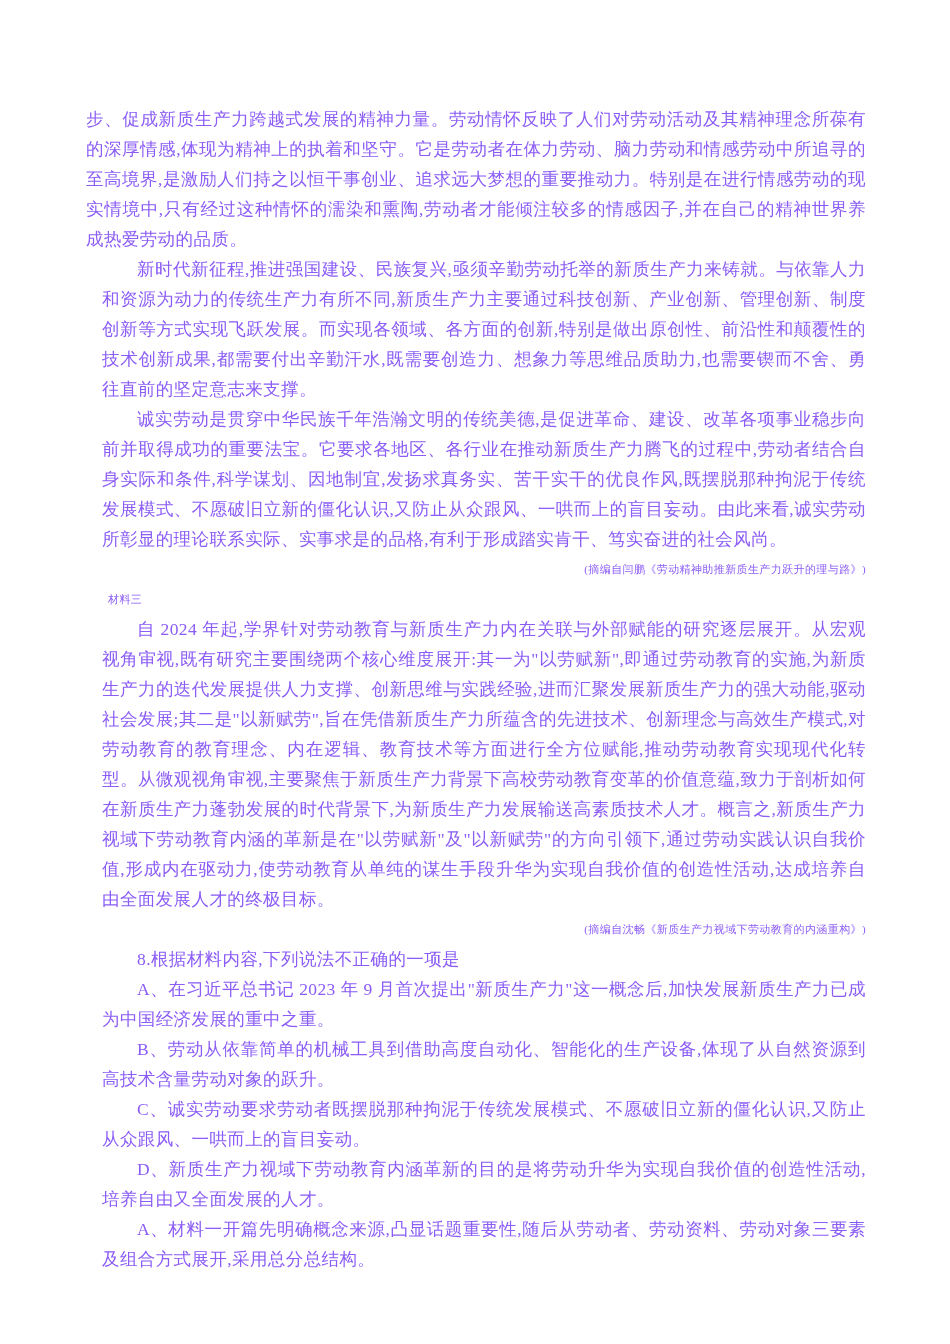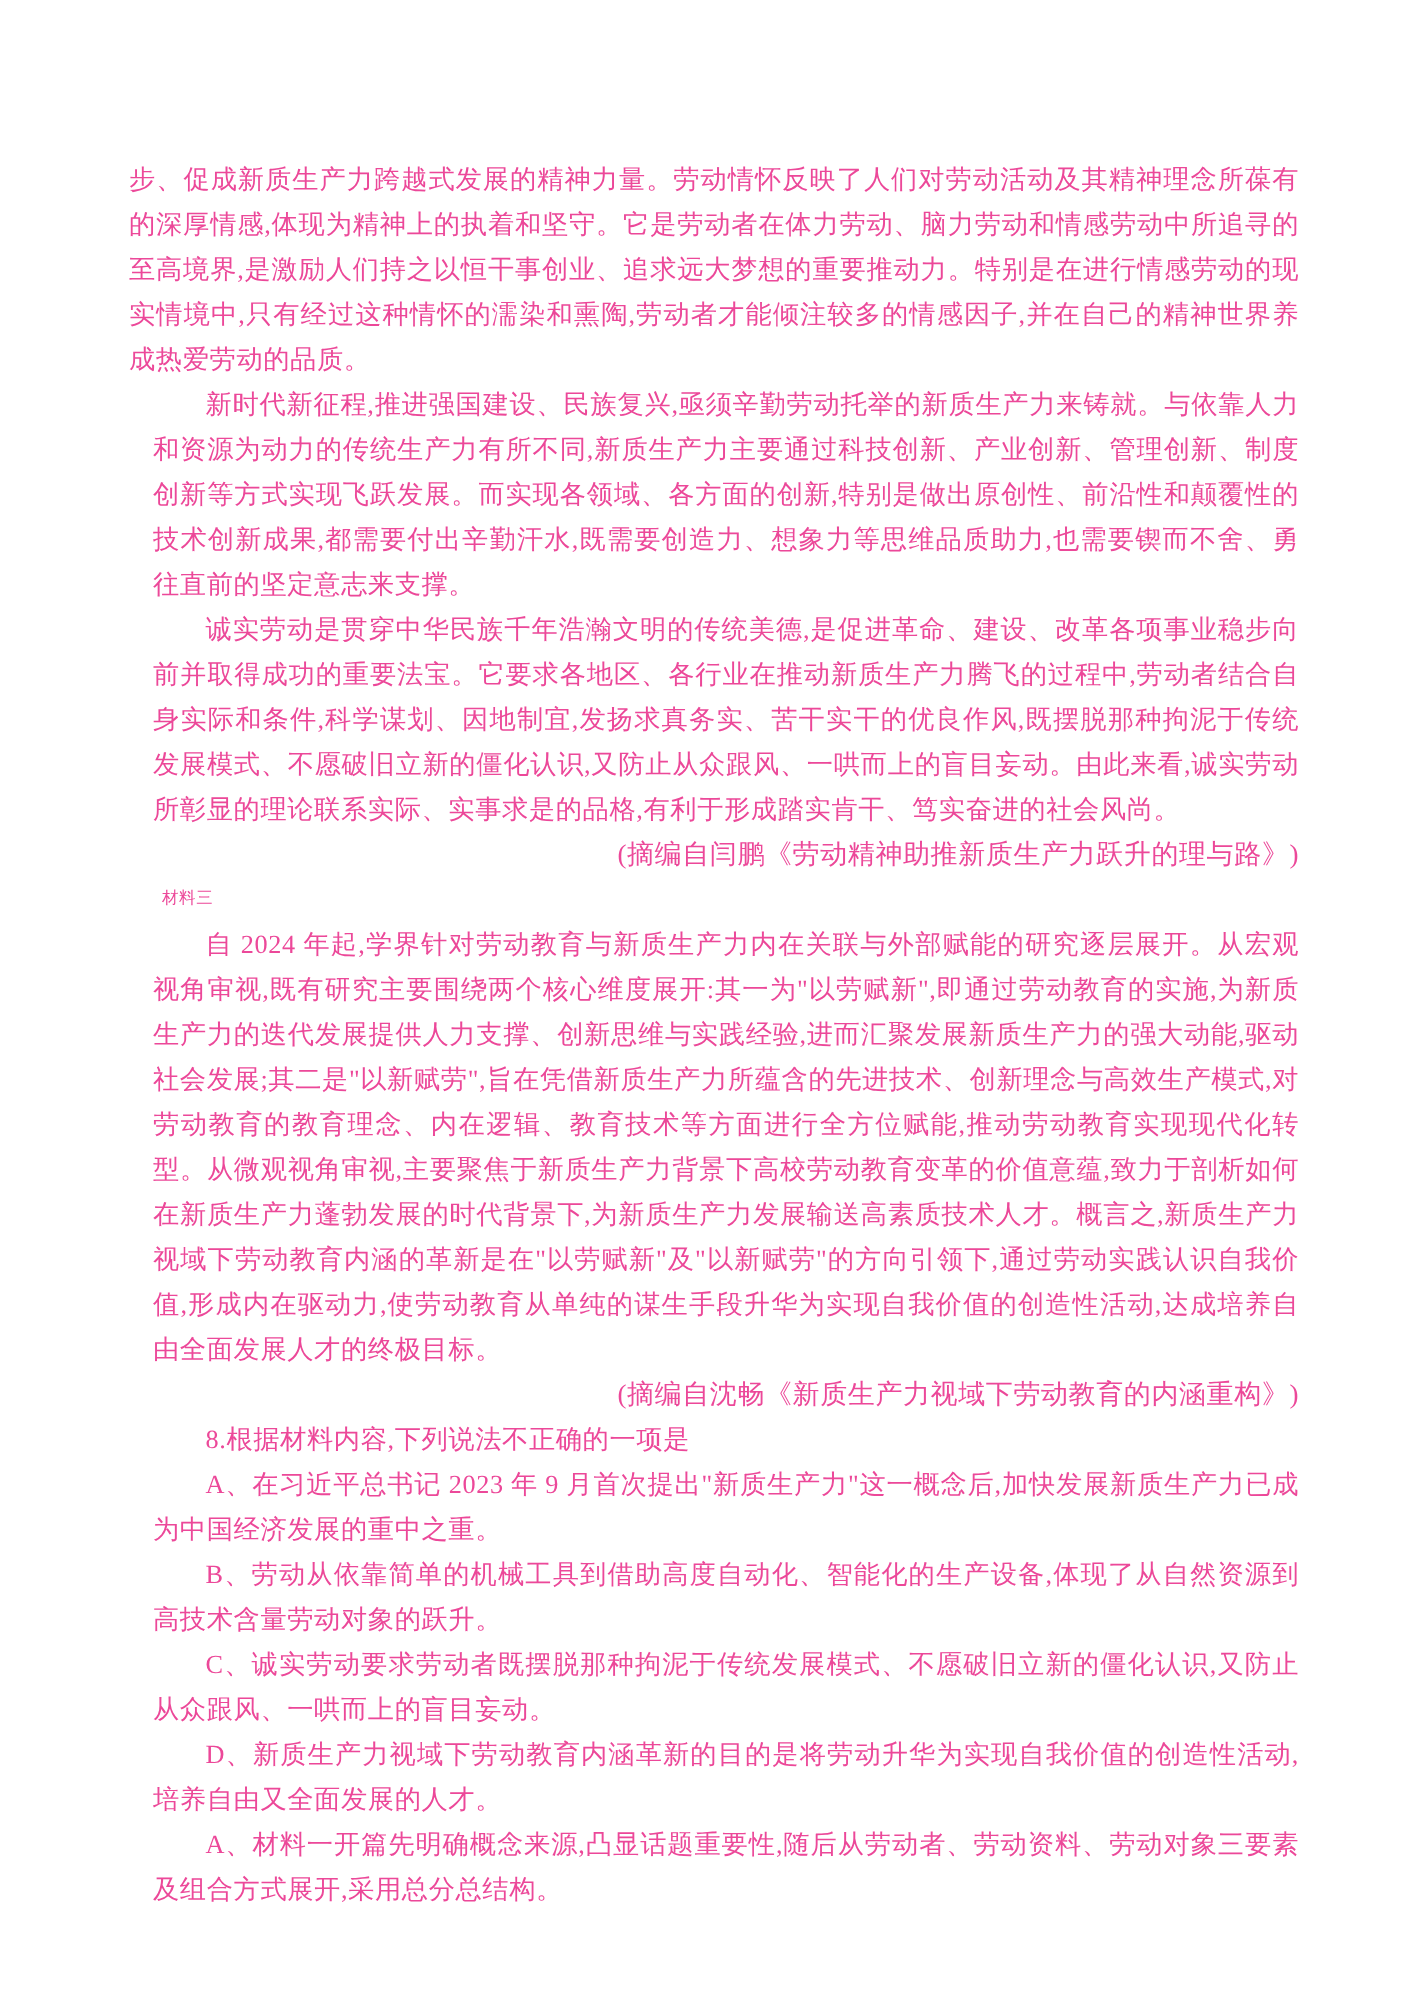--- a/index.html
+++ b/index.html
@@ -9,36 +9,36 @@
   }
   .page {
     position: relative;
     width: 950px;
     height: 1344px;
     margin: 0 auto;
     background: #ffffff;
     box-sizing: border-box;
     padding: 104px 84px 0 86px;
     font-family: "Liberation Serif", "DejaVu Serif", serif;
-    color: #ec4899;
+    color: #8b5cf6;
     overflow: hidden;
   }
   .para {
     margin: 0;
     font-size: 17.5px;
     line-height: 30px;
     text-align: justify;
     text-justify: inter-ideograph;
     letter-spacing: 0.4px;
     word-break: break-all;
   }
   .indent { text-indent: 2em; margin-left: 16px; }
   .attribution {
     margin: 0;
-    font-size: 18px;
+    font-size: 11px;
     line-height: 30px;
     text-align: right;
     letter-spacing: 0.4px;
   }
   .material-heading {
     margin: 0;
     font-size: 11px;
     line-height: 30px;
     text-indent: 2em;
     letter-spacing: 0.4px;

